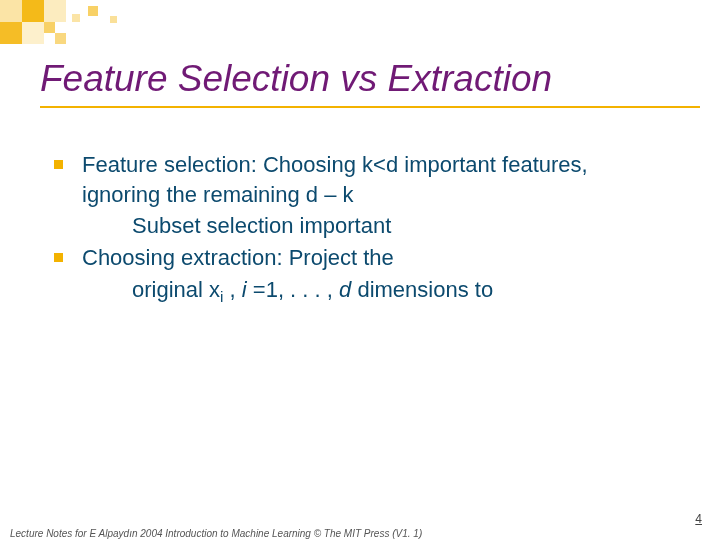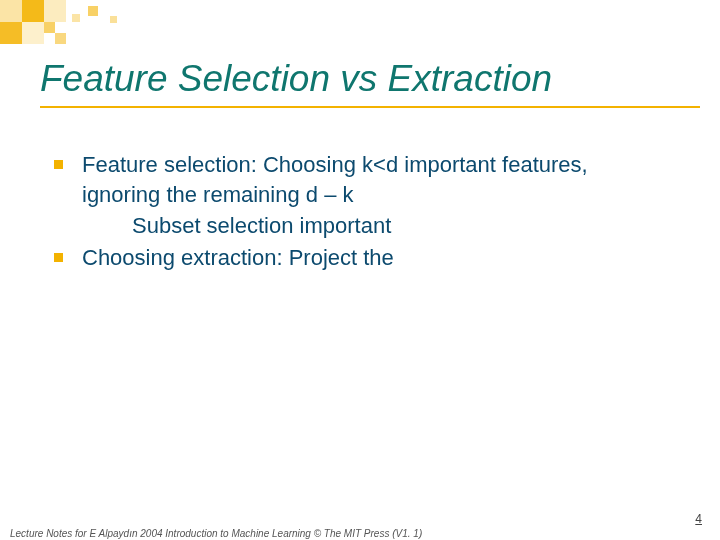--- a/index.html
+++ b/index.html
@@ -4,21 +4,21 @@
 <style>
   * { margin: 0; padding: 0; box-sizing: border-box; }
   html, body { width: 720px; height: 540px; background: #fff; font-family: Arial, Helvetica, sans-serif; overflow: hidden; }
   .slide { position: relative; width: 720px; height: 540px; }
 
   
   .decor { position: absolute; top: 0; left: 0; width: 200px; height: 60px; }
   .sq { position: absolute; background: #f3b200; }
 
   .title-wrap { position: absolute; left: 40px; top: 58px; right: 40px; }
-  .title { font-size: 37px; font-style: italic; color: #0f766e; font-weight: normal; }
+  .title { font-size: 37px; font-style: italic; color: #701a75; font-weight: normal; }
   .title-underline { position: absolute; left: 0; right: -20px; height: 2px; background: #f3b200; top: 48px; }
 
   .body { position: absolute; left: 54px; top: 150px; right: 50px; color: #0c4a6e; font-size: 22px; line-height: 1.35; }
   .row { margin-bottom: 2px; }
   .row.top-item { position: relative; padding-left: 28px; }
   .row.sub-item { padding-left: 78px; }
   .bullet-sq { position: absolute; left: 0; top: 10px; width: 9px; height: 9px; background: #f3b200; }
   sub { font-size: 0.7em; vertical-align: sub; line-height: 0; }
 
   .para { margin-top: 26px; padding-left: 78px; }
@@ -56,20 +56,23 @@
       <span>Feature selection: Choosing k&lt;d important features, ignoring the remaining d – k</span>
     </div>
     <div class="row sub-item">
       <span>Subset selection important</span>
     </div>
 
     <div class="row top-item">
       <span class="bullet-sq"></span>
       <span>Choosing extraction: Project the</span>
     </div>
+    <div class="row sub-item">
+      <span>original x<sub>i</sub> , <span style="font-style:italic">i</span> =1, . . . , <span style="font-style:italic">d</span> dimensions to</span>
+    </div>
 
 
   </div>
 
   <div class="footer">Lecture Notes for E Alpaydın 2004 Introduction to Machine Learning © The MIT Press (V1. 1)</div>
   <div class="pagenum">4</div>
 
 </div>
 
 </body></html>

